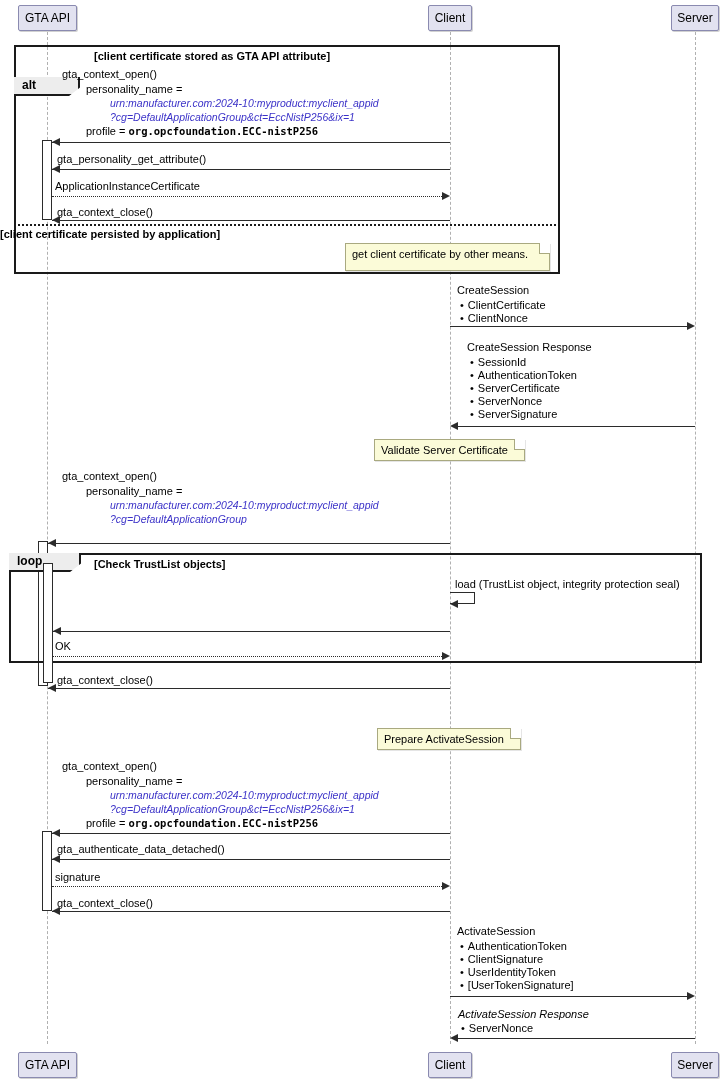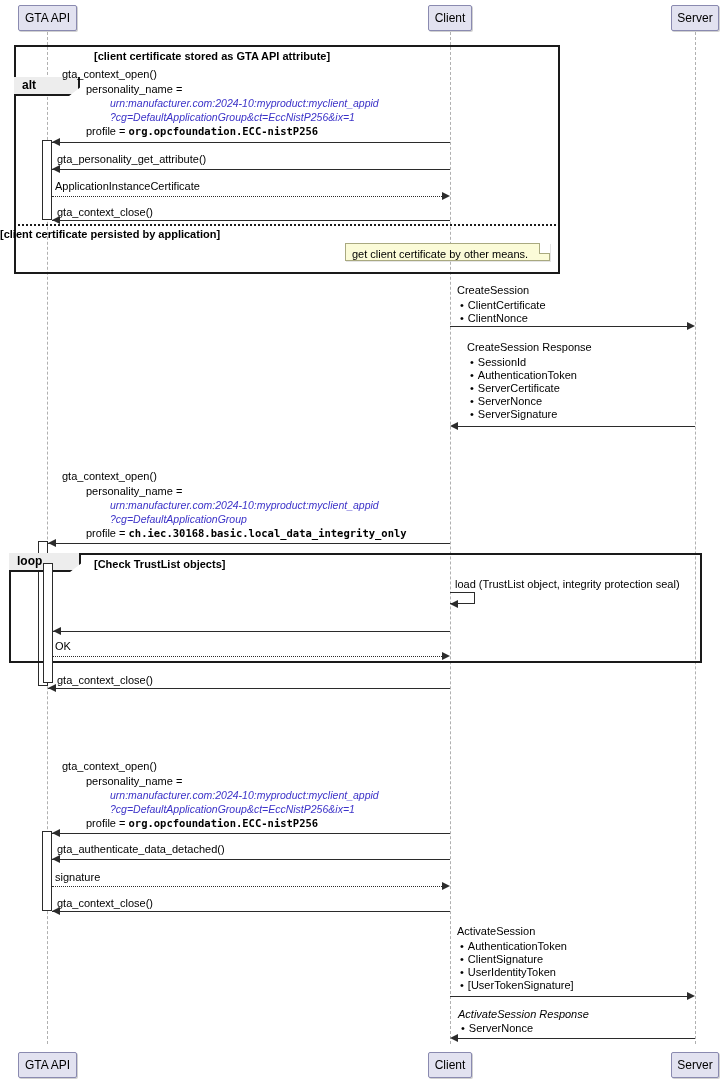--- a/index.html
+++ b/index.html
@@ -132,21 +132,21 @@
   </div>
   <div class="msg-line dotted" style="left:52px;top:196px;width:390px;"></div>
   <div class="arrow-r" style="left:442px;top:192px;"></div>
 
   <div class="label" style="left:57px;top:206px;">
     <span>gta_context_close()</span>
   </div>
   <div class="msg-line" style="left:52px;top:220px;width:398px;"></div>
   <div class="arrow-l" style="left:52px;top:216px;"></div>
 
-  <div class="note" style="left:345px;top:243px;width:205px;height:18px;">
+  <div class="note" style="left:345px;top:243px;width:205px;height:28px;">
     <span>get client certificate by other means.</span>
   </div>
 
   <div class="label" style="left:457px;top:284px;">
     <span>CreateSession</span>
   </div>
   <ul class="bullets label" style="left:460px;top:299px;">
     <li><span>ClientCertificate</span></li>
     <li><span>ClientNonce</span></li>
   </ul>
@@ -159,35 +159,35 @@
   <ul class="bullets label" style="left:470px;top:356px;">
     <li><span>SessionId</span></li>
     <li><span>AuthenticationToken</span></li>
     <li><span>ServerCertificate</span></li>
     <li><span>ServerNonce</span></li>
     <li><span>ServerSignature</span></li>
   </ul>
   <div class="msg-line" style="left:458px;top:426px;width:237px;"></div>
   <div class="arrow-l" style="left:450px;top:422px;"></div>
 
+  <div class="note" style="left:374px;top:439px;width:151px;height:22px;">
+    <span>Validate Server Certificate</span>
+  </div>
 
   <div class="label" style="left:62px;top:470px;">
     <span>gta_context_open()</span>
   </div>
   <div class="label" style="left:86px;top:485px;">
     <span>personality_name =</span>
   </div>
   <div class="label blue" style="left:110px;top:499px;">
     <span>urn:manufacturer.com:2024-10:myproduct:myclient_appid</span>
   </div>
   <div class="label blue" style="left:110px;top:513px;">
     <span>?cg=DefaultApplicationGroup</span>
-  </div>
-  <div class="label" style="left:86px;top:527px;">
-    <span>profile = </span><span class="label mono" style="position:static;">ch.iec.30168.basic.local_data_integrity_only</span>
   </div>
 
   <div class="activation" style="left:38px;top:541px;height:145px;"></div>
   <div class="msg-line" style="left:48px;top:543px;width:402px;"></div>
   <div class="arrow-l" style="left:48px;top:539px;"></div>
 
   <div class="frame" style="left:9px;top:553px;width:693px;height:110px;"></div>
   <div class="frame-label" style="left:9px;top:553px;width:72px;">
     <span>loop</span>
   </div>
@@ -211,20 +211,23 @@
   </div>
   <div class="msg-line dotted" style="left:53px;top:656px;width:389px;"></div>
   <div class="arrow-r" style="left:442px;top:652px;"></div>
 
   <div class="label" style="left:57px;top:674px;">
     <span>gta_context_close()</span>
   </div>
   <div class="msg-line" style="left:48px;top:688px;width:402px;"></div>
   <div class="arrow-l" style="left:48px;top:684px;"></div>
 
+  <div class="note" style="left:377px;top:728px;width:144px;height:22px;">
+    <span>Prepare ActivateSession</span>
+  </div>
 
   <div class="label" style="left:62px;top:760px;">
     <span>gta_context_open()</span>
   </div>
   <div class="label" style="left:86px;top:775px;">
     <span>personality_name =</span>
   </div>
   <div class="label blue" style="left:110px;top:789px;">
     <span>urn:manufacturer.com:2024-10:myproduct:myclient_appid</span>
   </div>

